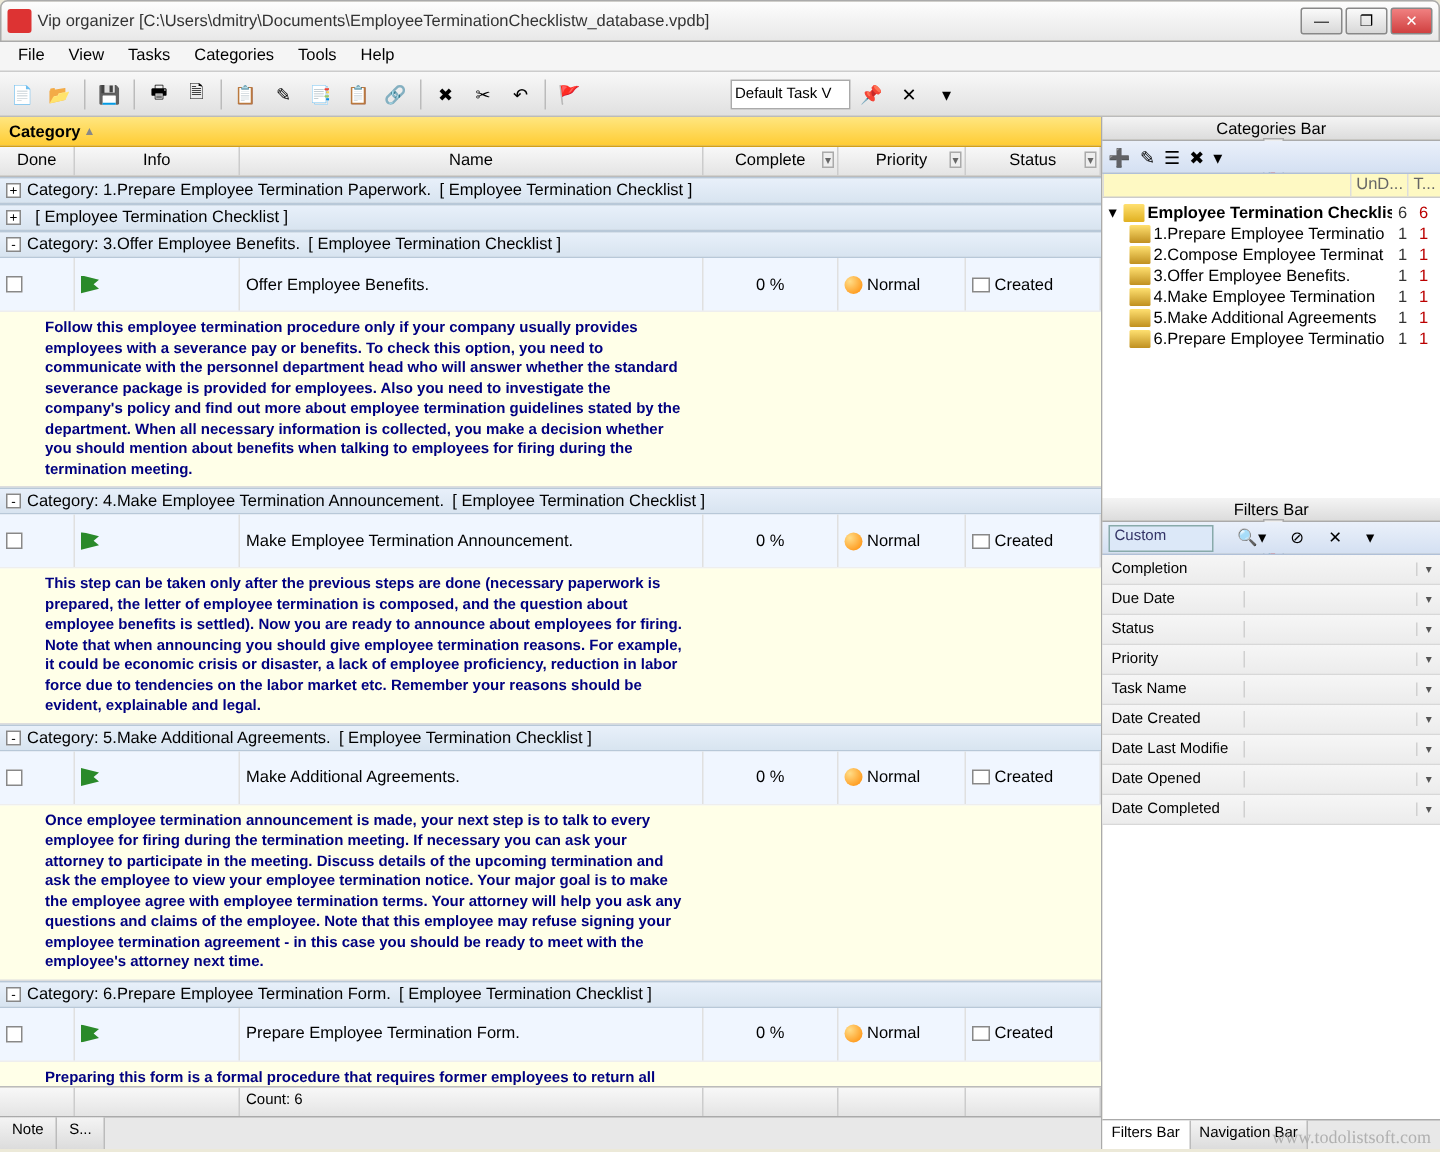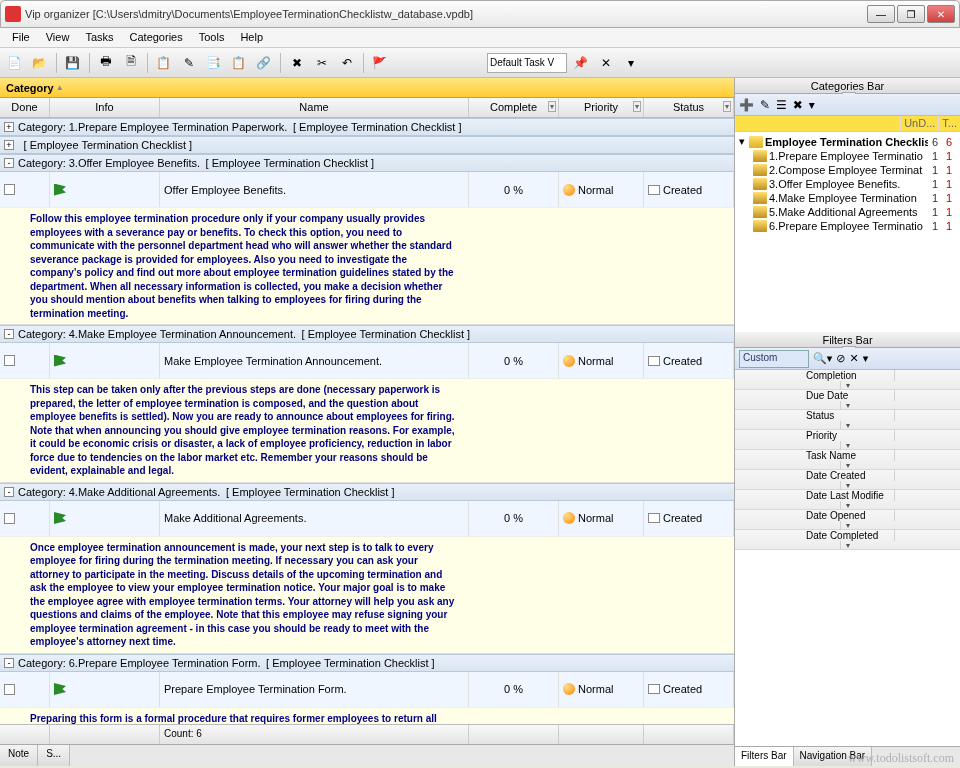--- a/index.html
+++ b/index.html
@@ -39,38 +39,38 @@
 .desc p { color: #000080; font-weight: bold; font-size: 10px; line-height: 1.35; max-width: 430px; }
 .grid-footer { height: 20px; background: linear-gradient(#f8f8f8,#e4e4e4); border-top:1px solid #bbb; display:flex; }
 .gf { border-right:1px solid #ccc; padding:3px 4px; font-size:10px;}
 .bottom-tabs { height: 22px; display:flex; border-top:1px solid #aaa; background:#e8e8e8; }
 .btab { padding: 3px 8px; border-right:1px solid #bbb; background: linear-gradient(#f4f4f4,#dcdcdc); font-size:10px; }
 .panel-hdr { height:16px; background: linear-gradient(#f4f4f4,#dcdcdc); border-bottom:1px solid #aaa; padding:2px 4px; display:flex; align-items:center; font-size:10px;flex-direction:column;}
 .panel-hdr .sp{flex:1;}
 .panel-hdr .hbtn{width:14px;height:14px;border:1px solid #aaa;background:#eee;margin-left:2px;text-align:center;font-size:9px;line-height:12px;}
 .cat-tb { height:22px; background:linear-gradient(#eaf0fa,#d4e0f2); border-bottom:1px solid #b0c0d8; display:flex; align-items:center; padding:0 4px; gap:6px;}
 .cat-tb .ic{font-size:12px;}
-.cat-hdr { height:16px; background:#fde047; border-bottom:1px solid #ccc; display:flex; font-size:9px; color:#666;}
+.cat-hdr { height:16px; background:#fef9c3; border-bottom:1px solid #ccc; display:flex; font-size:9px; color:#666;}
 .cat-hdr span:first-child{flex:1; padding-left:4px;}
 .cat-hdr span{ padding:1px 3px; border-left:1px solid #ddd;}
 .tree { flex:1; background:#fff; overflow:auto; padding:2px;}
 .tnode { display:flex; align-items:center; padding:1px 2px; font-size:10px;}
 .tnode .ind{width:14px;}
 .tnode .ico{width:14px;height:12px;margin-right:2px;display:inline-block;}
 .tnode .n1{color:#333;}
 .tnode .n2{color:#b00;}
 .tnode .cols{display:flex;}
 .tnode .cols span{width:14px;text-align:center;}
 .tnode .lbl{flex:1; white-space:nowrap; overflow:hidden;}
 .folder{background:linear-gradient(#ffe070,#e0b020);border-radius:1px;}
 .key{background:linear-gradient(#ffe070,#c09020);border-radius:1px;}
-.filters-tb{height:22px;background:linear-gradient(#eaf0fa,#d4e0f2);border-bottom:1px solid #b0c0d8;display:flex;align-items:center;padding:0 4px;gap:4px;}
+.filters-tb{height:22px;background:linear-gradient(#eaf0fa,#d4e0f2);border-bottom:1px solid #b0c0d8;display:flex;align-items:center;padding:0 4px;gap:16px;}
 .fcombo{height:18px;width:70px;border:1px solid #8aa;background:#dce8f8;color:#336;font-size:10px;padding:1px 3px;}
 .filter-list{background:#fff;}
-.frow{height:20px;border-bottom:1px solid #d8d8d8;display:flex;align-items:center;background:linear-gradient(#f6f6f6,#ececec);flex-direction:column;}
+.frow{height:20px;border-bottom:1px solid #d8d8d8;display:flex;align-items:center;background:linear-gradient(#f6f6f6,#ececec);}
 .frow .fl{width:95px;padding:0 6px;border-right:1px solid #d0d0d0;font-size:10px;}
 .frow .fv{flex:1;}
 .frow .fd{width:16px;text-align:center;font-size:8px;color:#555;border-left:1px solid #d0d0d0;}
 .right-tabs{height:20px;display:flex;border-top:1px solid #aaa;background:#e8e8e8;}
 .rtab{padding:3px 6px;border-right:1px solid #bbb;font-size:10px;background:linear-gradient(#f4f4f4,#dcdcdc);}
 .rtab.active{background:#fff;}
 .watermark{position:absolute;right:6px;bottom:2px;color:#b0b0b0;font-size:12px;font-family:Georgia,serif;}
 .flex-fill{flex:1;}
 </style>
 </head>
@@ -164,21 +164,21 @@
             <span class="flag"></span>
           </div>
           <div class="cell gcol-name">Make Employee Termination Announcement.</div>
           <div class="cell gcol-comp" style="justify-content:center">0 %</div>
           <div class="cell gcol-prio"><span class="ball orange"></span>Normal</div>
           <div class="cell gcol-stat"><span class="st-icon"></span>Created</div>
         </div>
         <div class="desc">
           <p>This step can be taken only after the previous steps are done (necessary paperwork is prepared, the letter of employee termination is composed, and the question about employee benefits is settled). Now you are ready to announce about employees for firing. Note that when announcing you should give employee termination reasons. For example, it could be economic crisis or disaster, a lack of employee proficiency, reduction in labor force due to tendencies on the labor market etc. Remember your reasons should be evident, explainable and legal.</p>
         </div>
-        <div class="grp"><span class="tog">-</span><span>Category: 4.Make Additional Agreements.</span>&nbsp;&nbsp;<span>[ Employee Termination Checklist ]</span></div>
+        <div class="grp"><span class="tog">-</span><span>Category: 5.Make Additional Agreements.</span>&nbsp;&nbsp;<span>[ Employee Termination Checklist ]</span></div>
         <div class="row">
           <div class="cell gcol-done">
             <span class="chk"></span>
           </div>
           <div class="cell gcol-info">
             <span class="flag"></span>
           </div>
           <div class="cell gcol-name">Make Additional Agreements.</div>
           <div class="cell gcol-comp" style="justify-content:center">0 %</div>
           <div class="cell gcol-prio"><span class="ball orange"></span>Normal</div>

